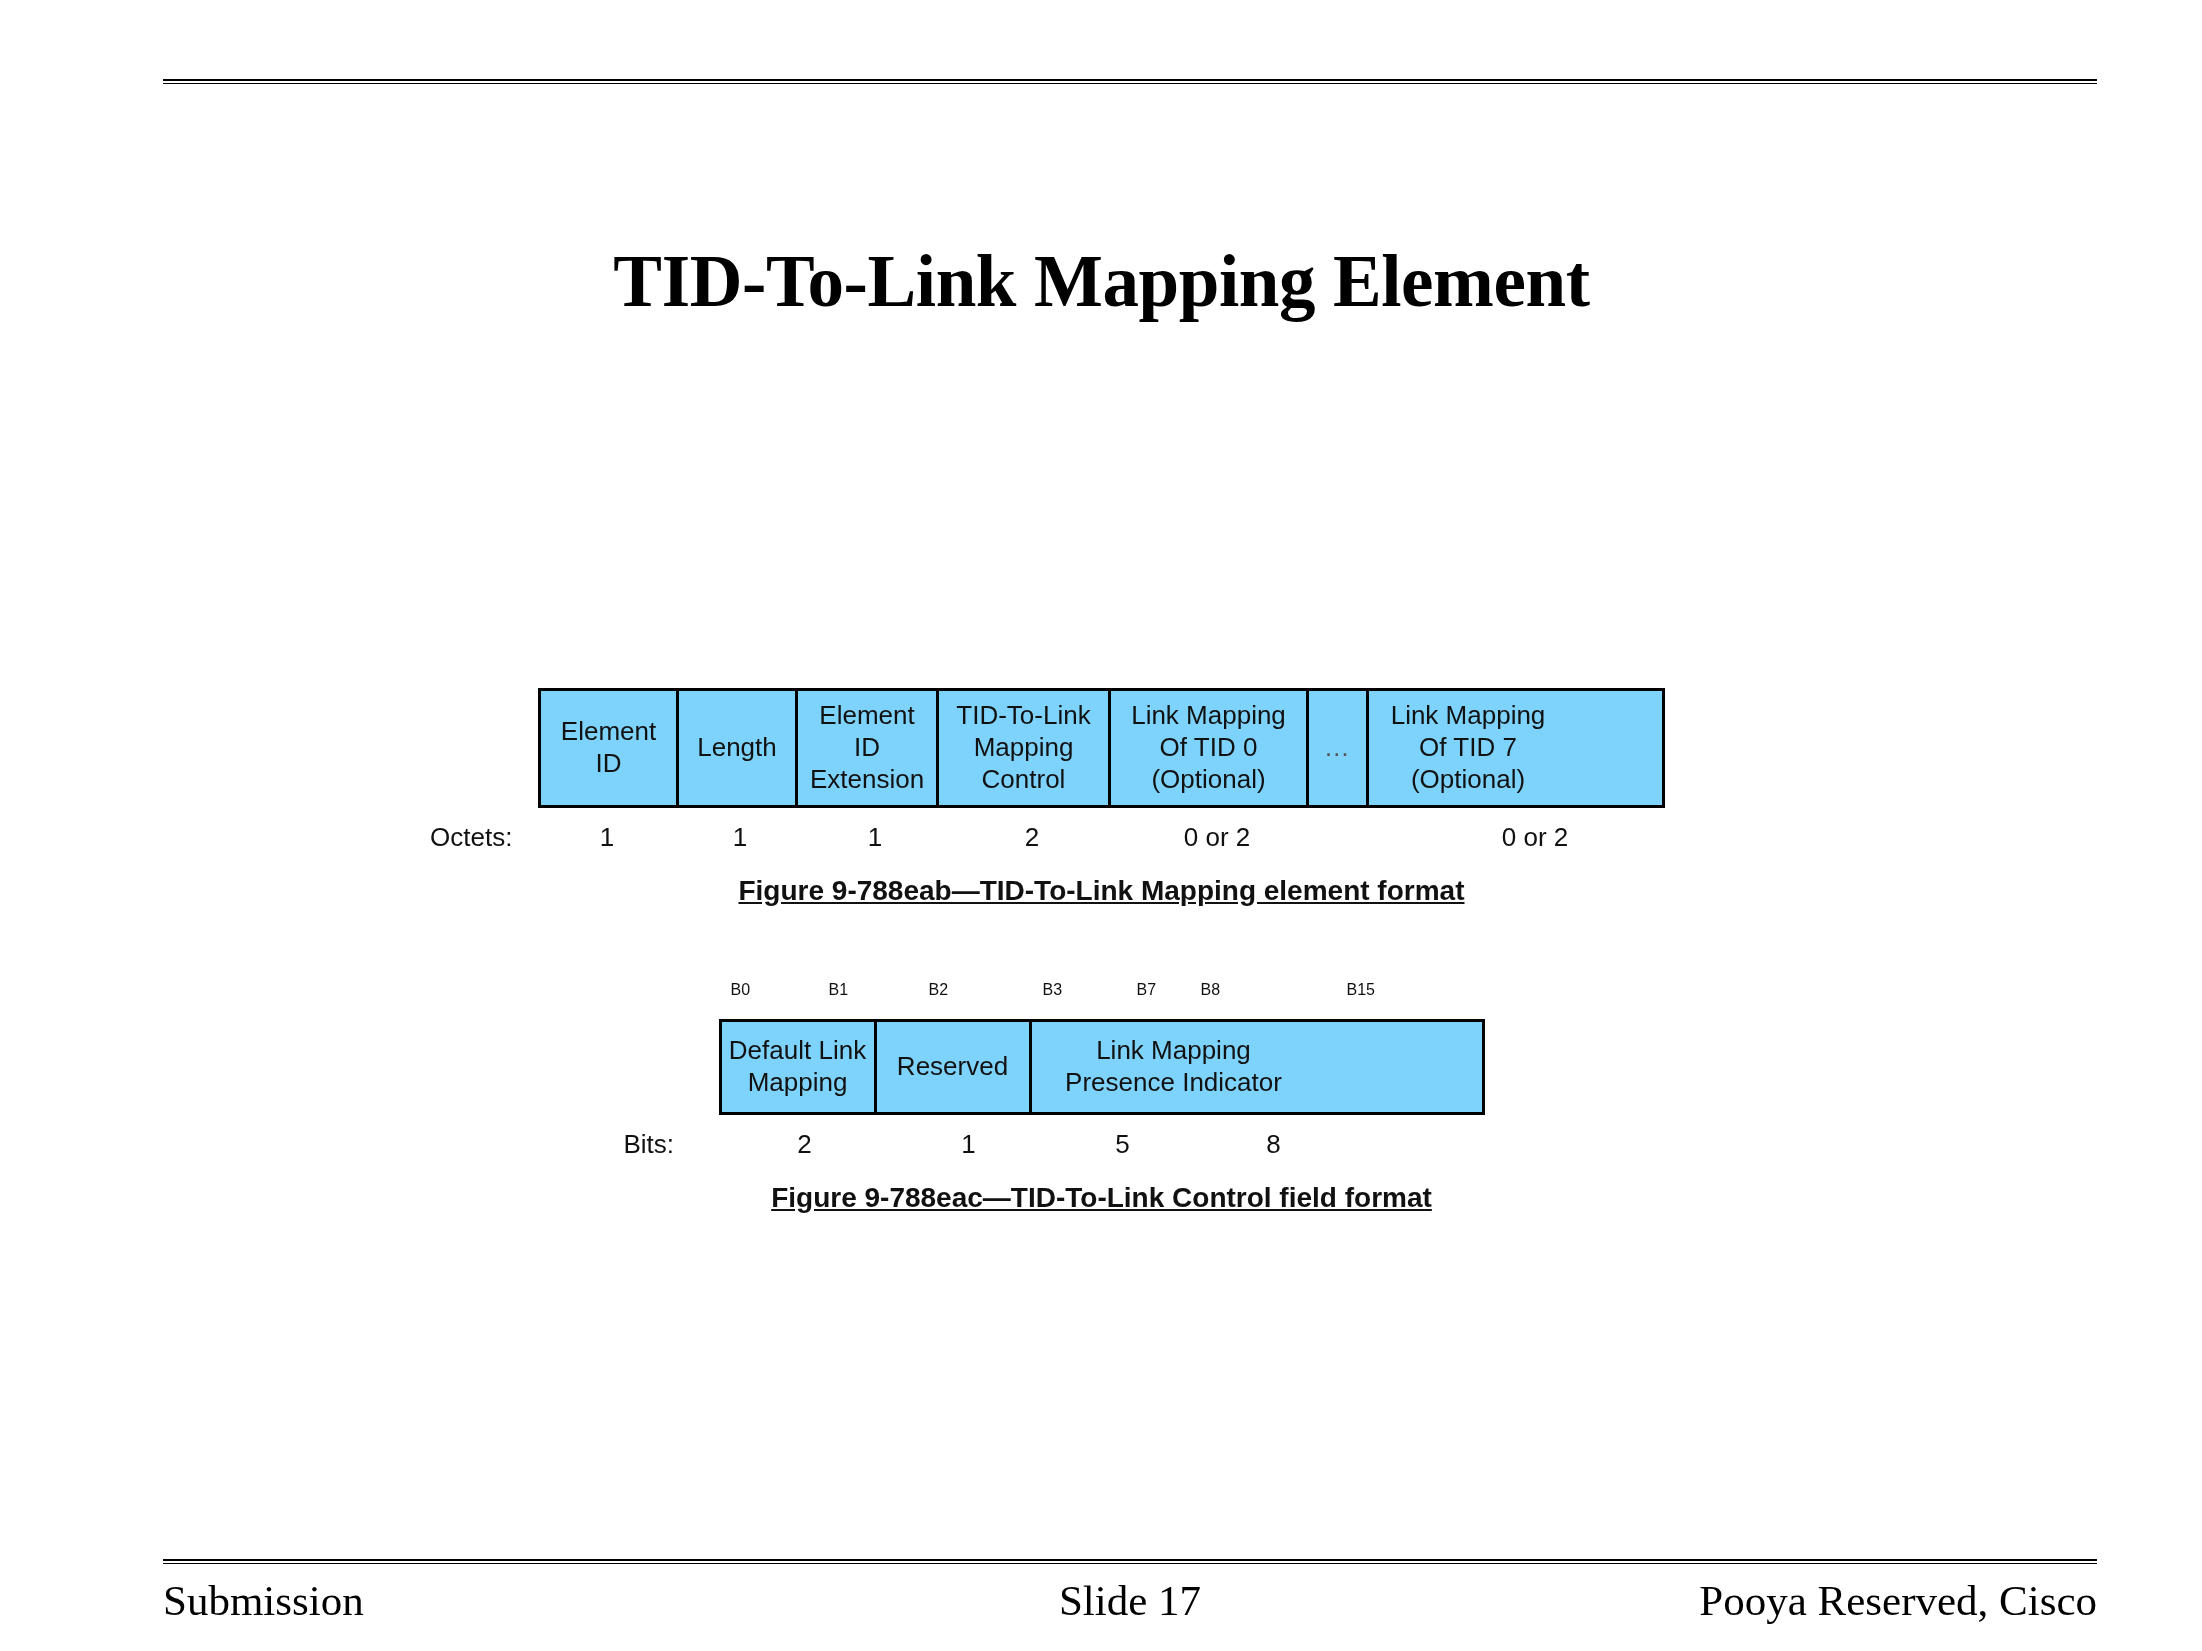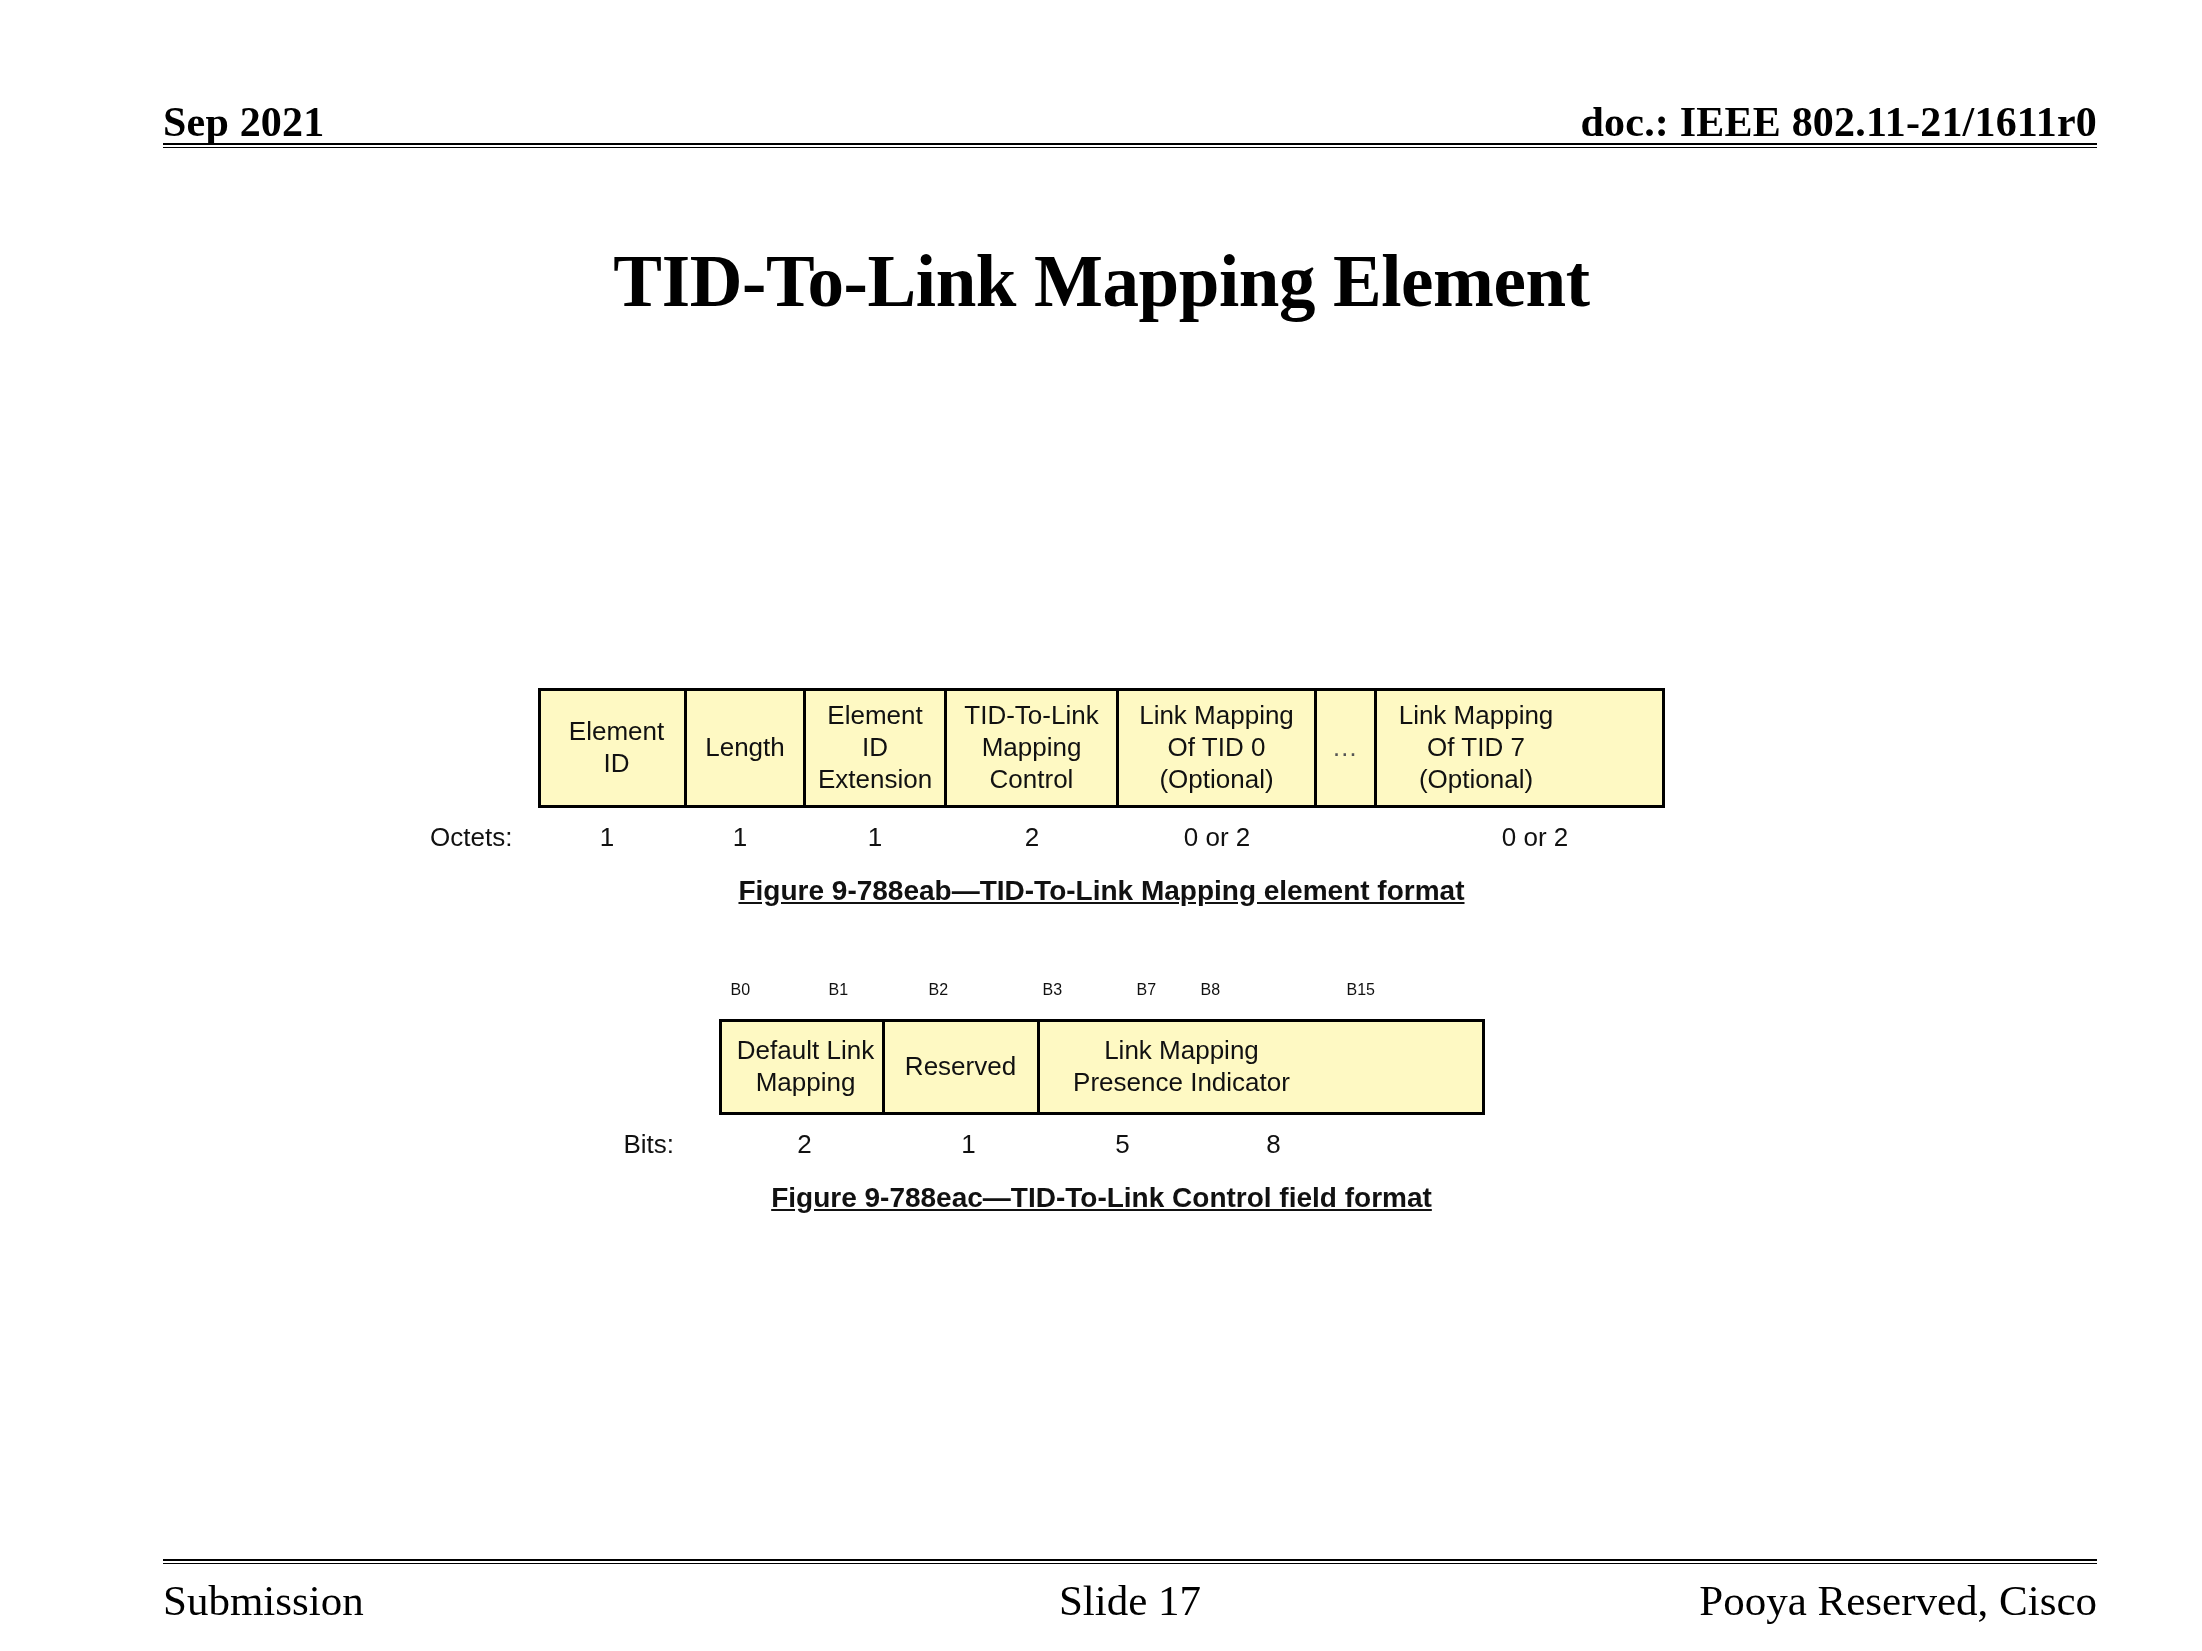--- a/index.html
+++ b/index.html
@@ -86,22 +86,21 @@
     position: absolute;
     top: 0;
     white-space: nowrap;
   }
 
   
   .field-row {
     display: flex;
     border: 3.4px solid #000;
     box-sizing: border-box;
-    background: #fef9c3;
-    padding-left: 8px;
+    background: #7dd3fc;
   }
   .field-cell {
     border-right: 3.4px solid #000;
     box-sizing: border-box;
     display: flex;
     align-items: center;
     justify-content: center;
     text-align: center;
     font-family: "Liberation Sans", "DejaVu Sans", sans-serif;
     font-size: 26px;
@@ -171,24 +170,20 @@
     line-height: 1;
   }
   .ftr-left  { flex: 1 1 0; text-align: left; white-space: nowrap; }
   .ftr-mid   { flex: 1 1 0; text-align: center; white-space: nowrap; }
   .ftr-right { flex: 1 1 0; text-align: right; white-space: nowrap; }
 </style>
 </head>
 <body>
 
 <div class="slide-header">
-  <div class="hdr-row">
-    <div class="hdr-date">Sep 2021</div>
-    <div class="hdr-doc">doc.: IEEE 802.11-21/1611r0</div>
-  </div>
   <div class="rule-double"></div>
 </div>
 
 <div class="slide-title">TID-To-Link Mapping Element</div>
 
 <div class="figure-block" id="figure-1">
   <div class="fig-inner">
 
     <div class="field-row">
       <div class="field-cell" style="width:138px">Element ID</div>

